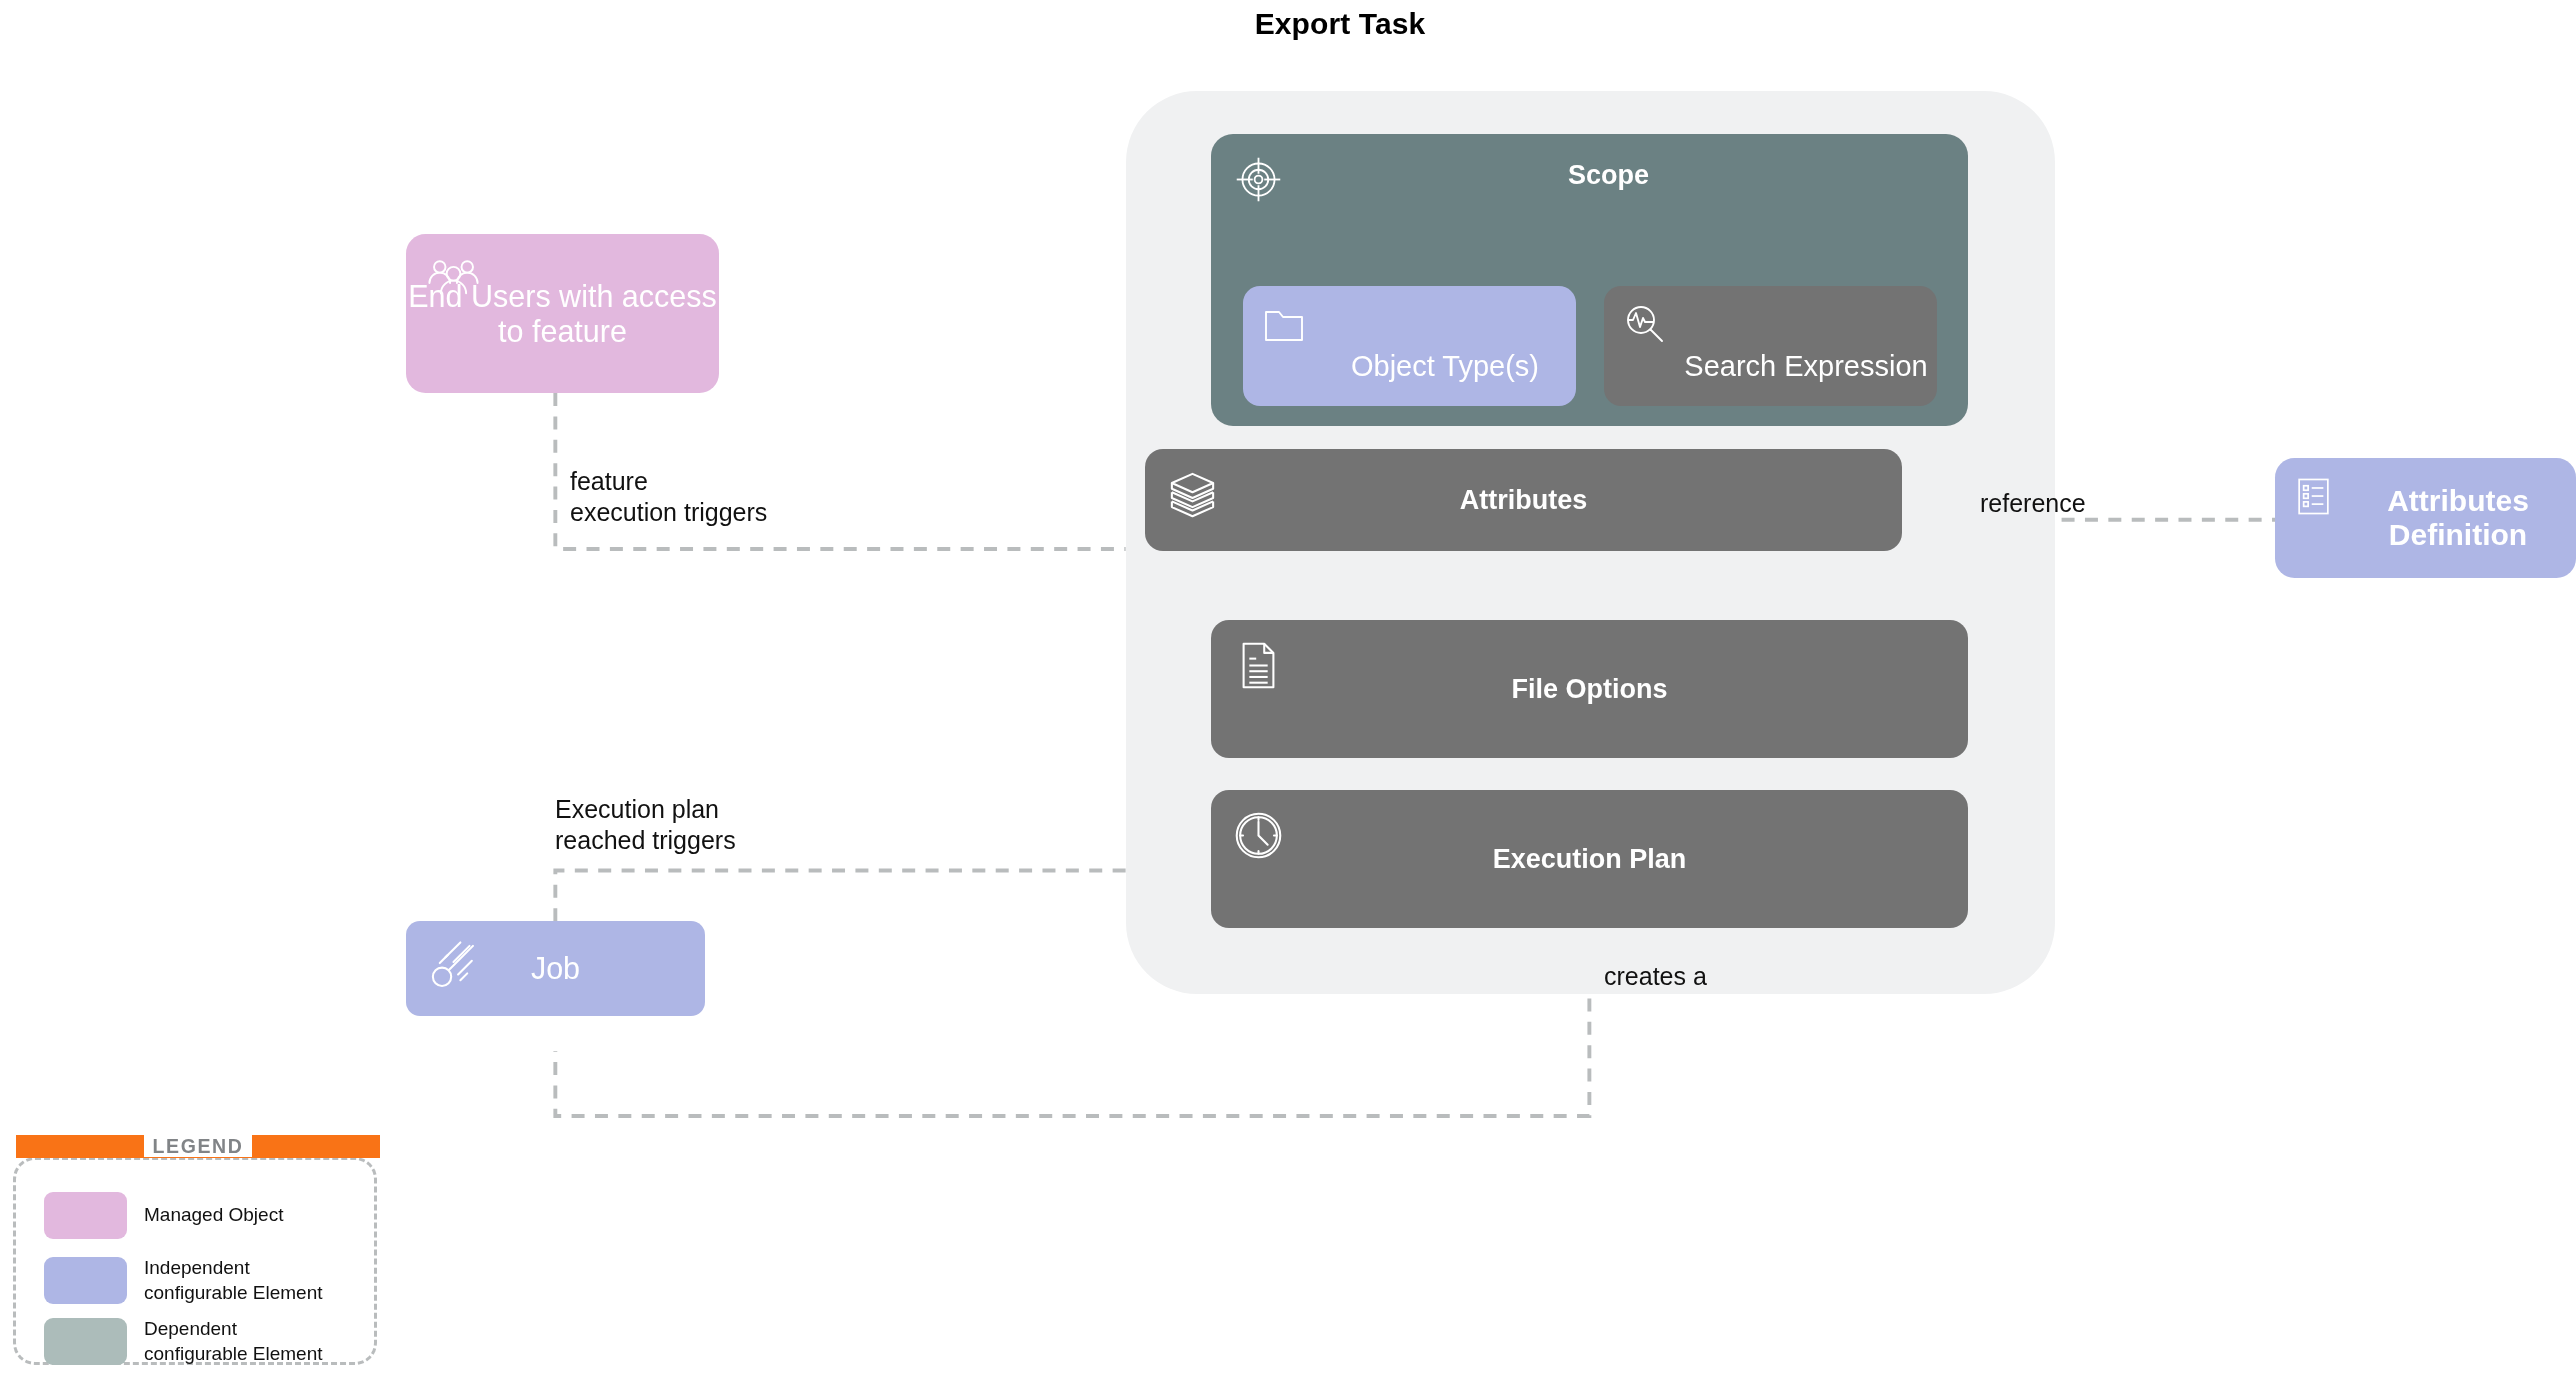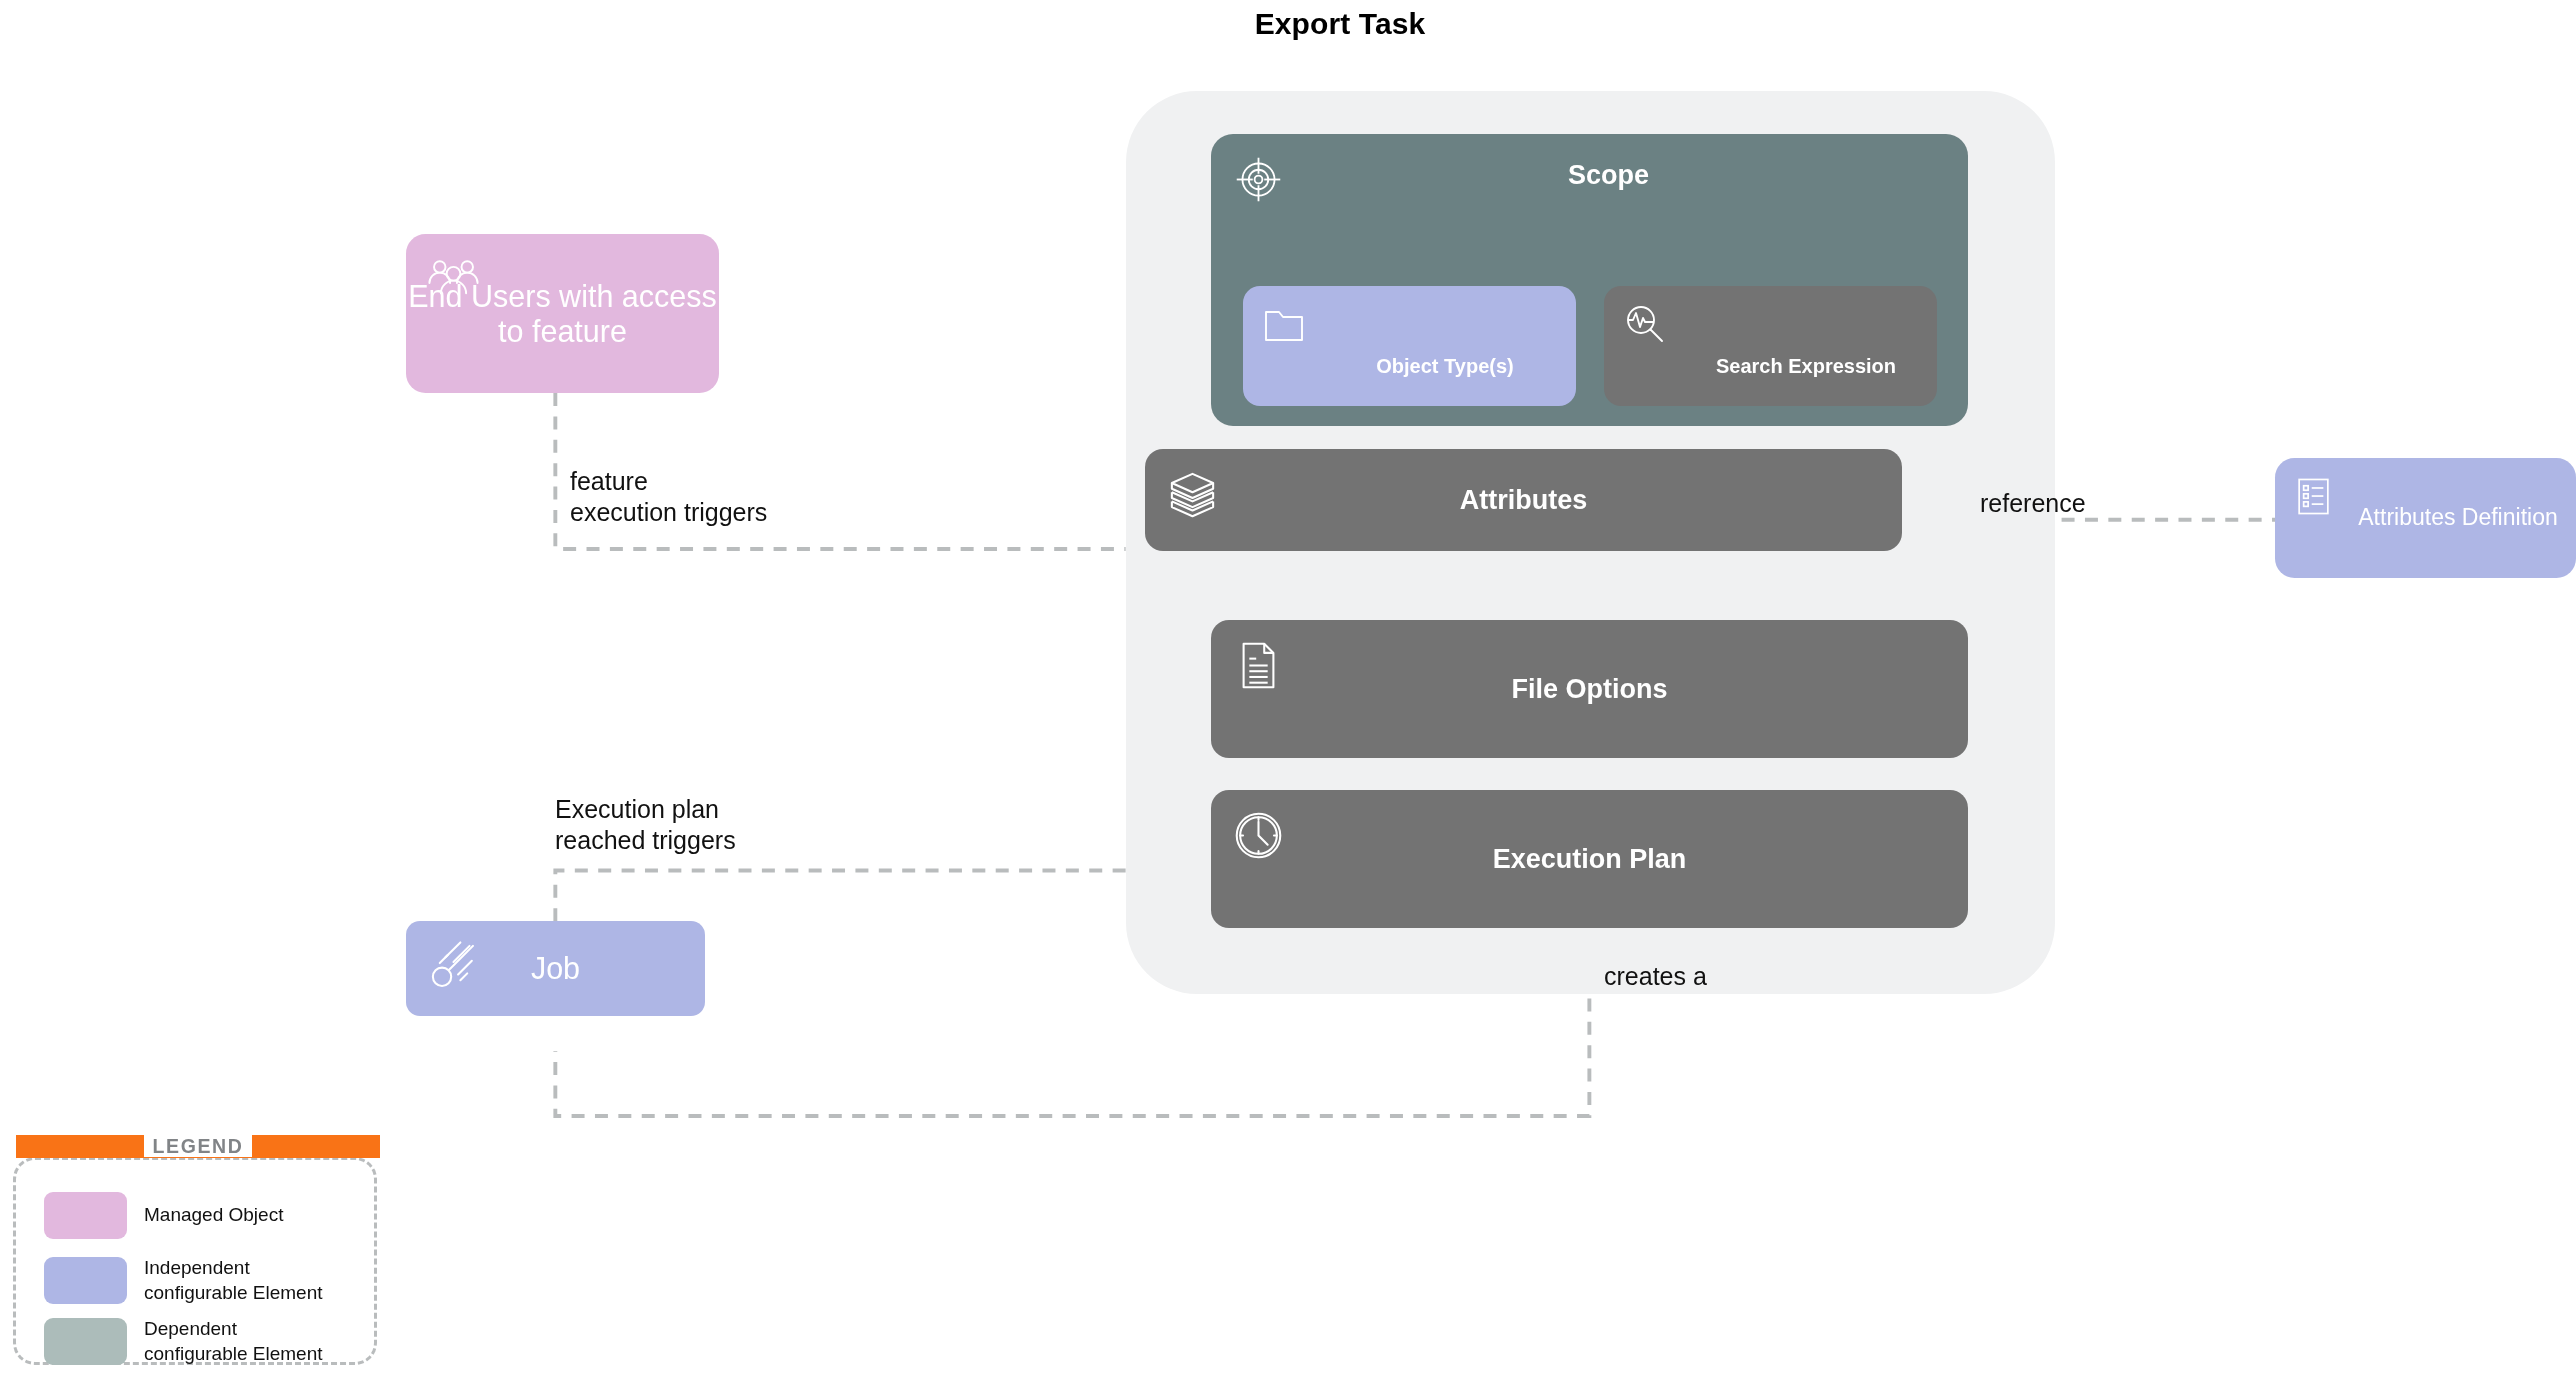--- a/index.html
+++ b/index.html
@@ -25,35 +25,35 @@
   .c-dark{background:#6b8183;}
   .c-sage{background:#737373;}
   .c-peri{background:#aeb6e5;}
   .c-pink{background:#e2b8de;}
 
   
   #scope-card{left:1211px;top:134px;width:757px;height:292px;border-radius:22px;}
   #scope-card>.label{position:absolute;top:26px;left:0;right:0;padding-left:38px;}
   #scope-obj{left:1243px;top:286px;width:333px;height:120px;border-radius:17px;}
   #scope-search{left:1604px;top:286px;width:333px;height:120px;border-radius:17px;}
-  #scope-obj .label,#scope-search .label{font-weight:bold;font-size:20px;padding-left:71px;margin-top:40px;}
+  #scope-obj .label,#scope-search .label{font-weight:normal;font-size:29px;padding-left:71px;margin-top:40px;}
   #scope-obj .ico,#scope-search .ico{left:17px;top:14.3px;width:48px;height:48px;}
 
   
   #row-attributes{left:1145px;top:449px;width:757px;height:102px;}
   #row-fileoptions{left:1211px;top:620px;width:757px;height:138px;}
   #row-execplan{left:1211px;top:790px;width:757px;height:138px;}
 
   
   #node-endusers{left:406px;top:234px;width:313px;height:159px;border-radius:19.5px;}
   #node-endusers .label{font-weight:normal;font-size:30.5px;}
   #node-job{left:406px;top:921px;width:299px;height:95px;border-radius:14px;}
   #node-job .label{font-weight:normal;font-size:30.5px;}
   #node-attrdef{left:2275px;top:458px;width:301px;height:120px;border-radius:19.5px;}
-  #node-attrdef .label{font-weight:normal;font-size:23px;padding-left:65px;}
+  #node-attrdef .label{font-weight:bold;font-size:30px;padding-left:65px;}
   #node-attrdef .ico{left:17px;top:17px;width:43px;height:43px;}
 
   
   #wires{position:absolute;left:0;top:0;width:2576px;height:1385px;pointer-events:none;}
   #wires path{fill:none;stroke:#b9bcbd;stroke-width:6;stroke-dasharray:20 16;}
 
   
   .edge-label{position:absolute;font-size:25px;color:#111;line-height:1.25;white-space:pre-line;}
   #lbl-feature{left:570px;top:466px;}
   #lbl-execplan{left:555px;top:794px;}

